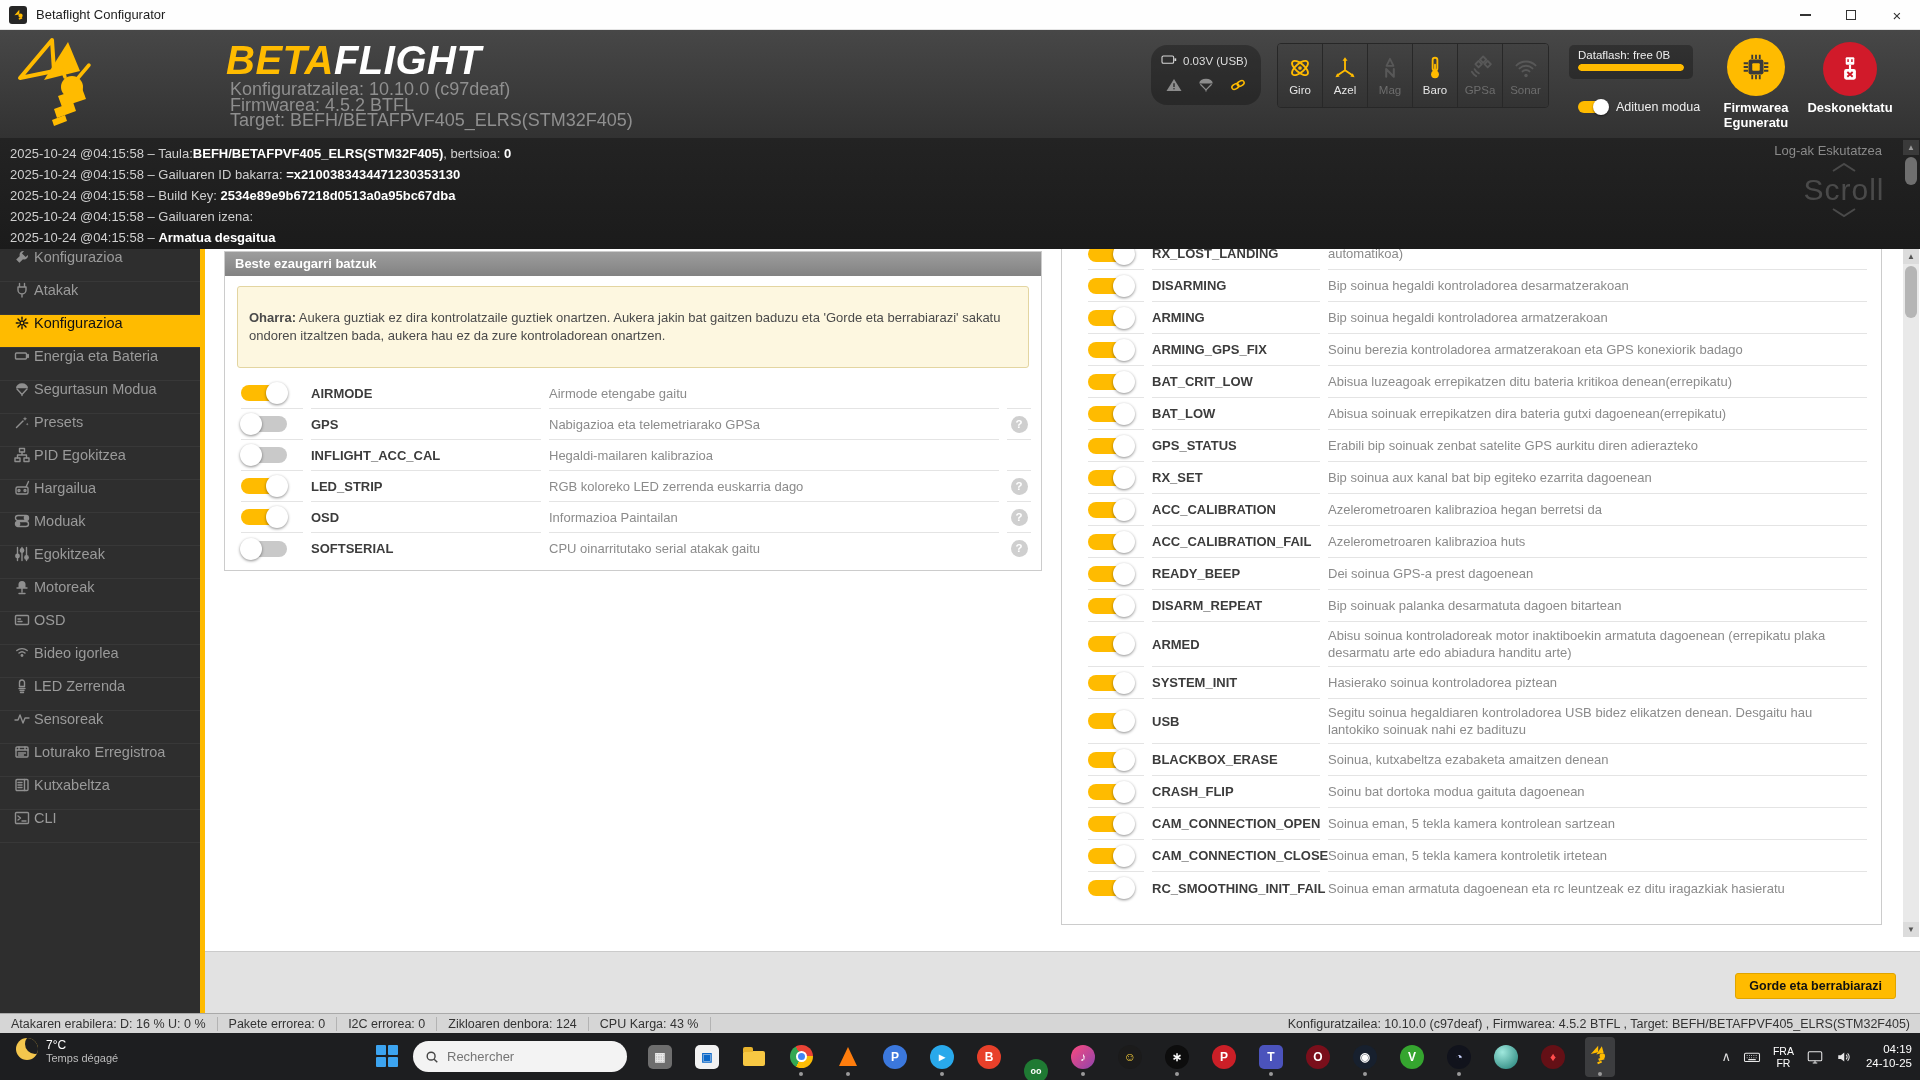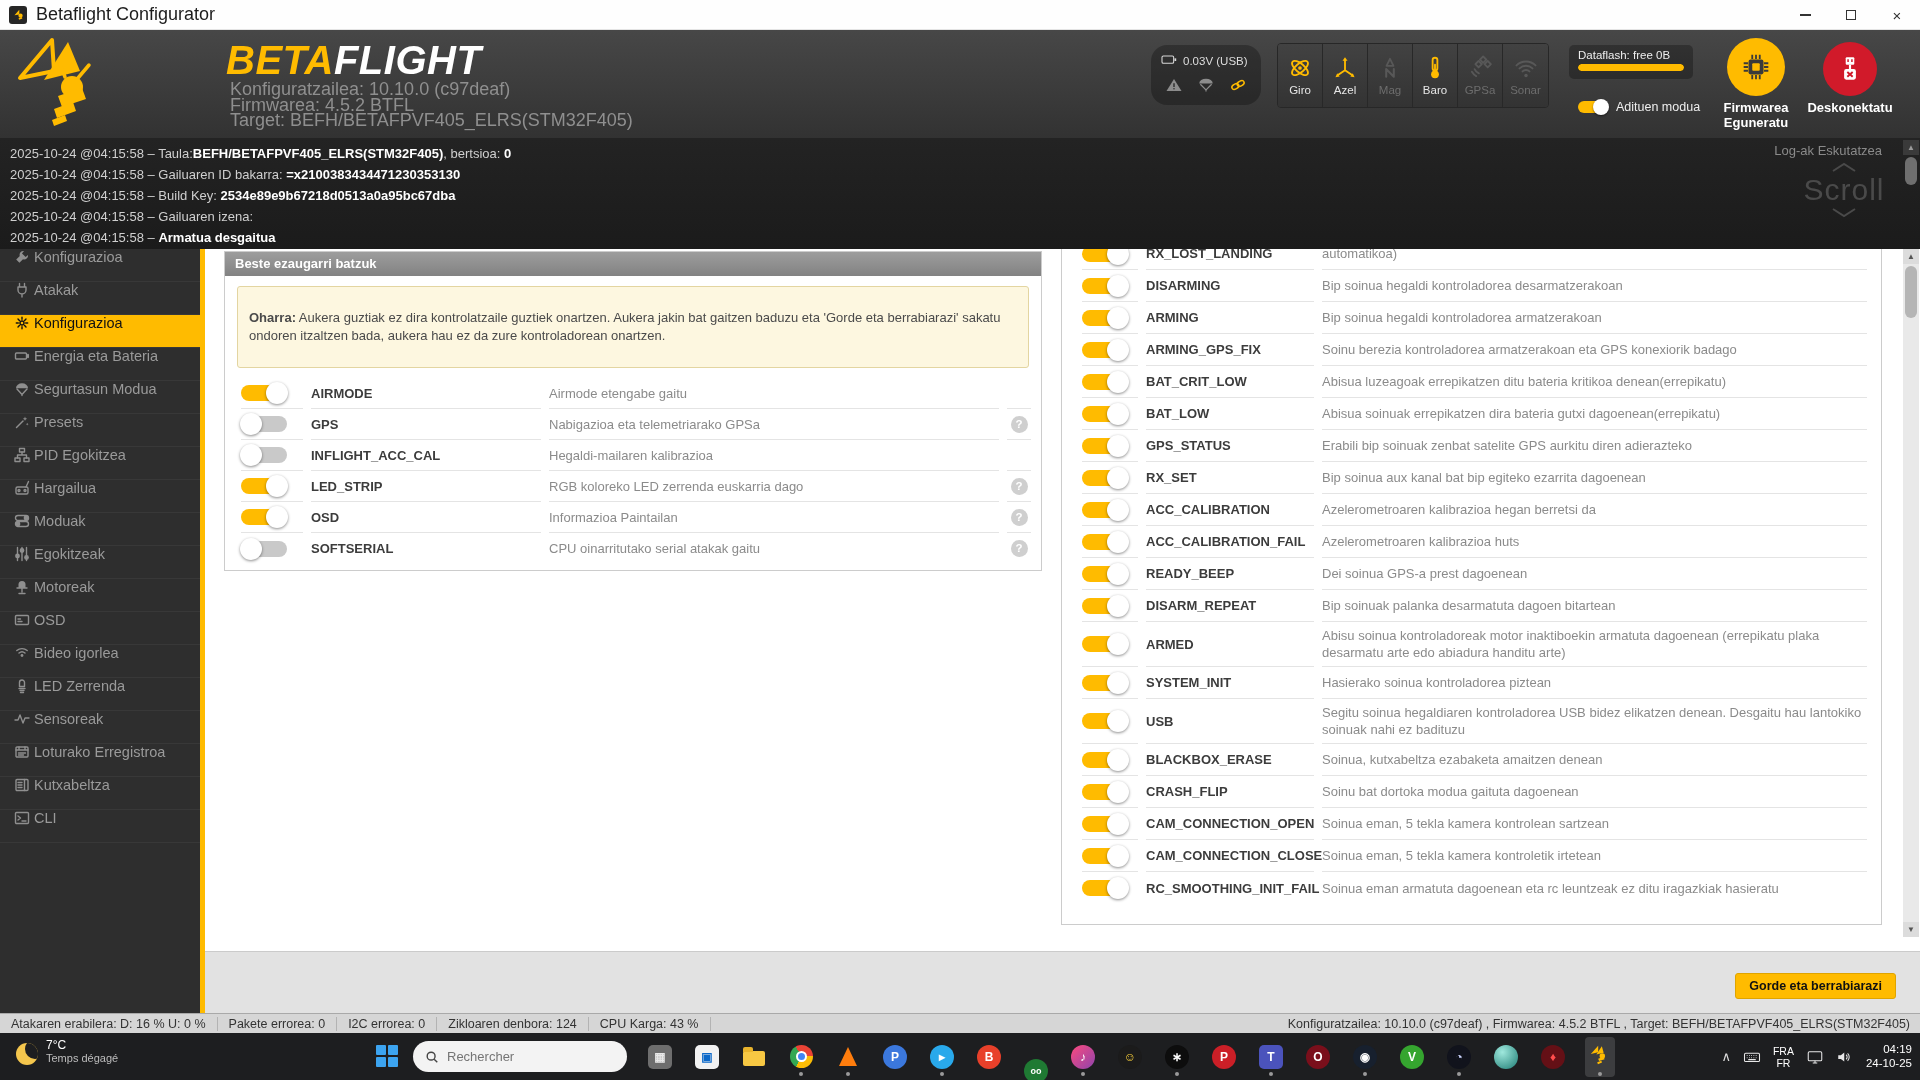--- a/index.html
+++ b/index.html
@@ -2,21 +2,21 @@
 <html><head>
 <meta charset="utf-8">
 <style>
   *{margin:0;padding:0;box-sizing:border-box}
   html,body{background:#555;font-family:"Liberation Sans",sans-serif;-webkit-font-smoothing:antialiased}
   #screen{position:relative;width:1920px;height:1080px;overflow:hidden;background:#fff}
 
   
   #titlebar{position:absolute;left:0;top:0;width:1920px;height:30px;background:#fefefe;border-bottom:1px solid #e4e4e4;display:flex;align-items:center}
   #titlebar .tb-icon{margin-left:9px;width:18px;height:18px;border-radius:3px;background:#262626;display:flex;align-items:center;justify-content:center}
-  #titlebar .tb-title{margin-left:9px;font-size:18px;color:#1d1d1d}
+  #titlebar .tb-title{margin-left:9px;font-size:13px;color:#1d1d1d}
   .win-controls{position:absolute;right:0;top:0;height:30px;display:flex}
   .win-btn{width:46px;height:30px;display:flex;align-items:center;justify-content:center;color:#333}
   .win-btn .bar{width:11px;height:1.5px;background:#333}
   .win-btn .box{width:10px;height:10px;border:1.5px solid #333}
   .win-btn.close{font-size:15px}
 
   
   #header{position:absolute;left:0;top:30px;width:1920px;height:108px;background:linear-gradient(180deg,#474747,#323232)}
   #bee-logo{position:absolute;left:12px;top:2px}
   #brand{position:absolute;left:226px;top:8px;font-style:italic;font-weight:bold;font-size:40px;letter-spacing:.5px;color:#fff}
@@ -91,21 +91,21 @@
   .f-row,.b-row{display:flex;column-gap:8px;align-items:stretch}
   .cell{display:flex;align-items:center;border-bottom:1px solid #e4e4e4;min-height:31px}
   .f-row:last-child .cell,.b-row:last-child .cell{border-bottom:none}
   #feature-rows{padding:0 10px 6px 16px}
   .f-row .tcell{width:62px}
   .f-row .ncell{width:230px;font-weight:bold;font-size:13px;color:#3c3c3c}
   .f-row .dcell{flex:1;font-size:13px;color:#8b8b8b}
   .f-row .hcell{width:24px;justify-content:center}
   .help{width:17px;height:17px;border-radius:50%;background:#cfcfcf;color:#fff;font-weight:bold;font-size:11.5px;text-align:center;line-height:17px;cursor:pointer}
 
-  #beeper-panel{left:1061px;top:0;width:821px;border-top:none;padding:0 0 20px 4px;overflow:hidden}
+  #beeper-panel{left:1061px;top:0;width:821px;border-top:none;padding:0 0 20px 10px;overflow:hidden}
   #beeper-rows{padding:0 14px 0 16px}
   .b-row .cell{min-height:32px}
   .b-row .tcell{width:56px}
   .b-row .ncell{width:168px;font-weight:bold;font-size:13px;color:#3c3c3c}
   .b-row .dcell{flex:1;font-size:13px;color:#8b8b8b;line-height:17px;padding:5px 0}
   .b-row.clipped{margin-top:-11px}
 
   #content-scroll{right:1px;top:0;height:688px}
   #content-scroll .vs-thumb{height:52px}
   #content-scroll .vs-arrow.bottom{position:absolute;bottom:0}
@@ -113,21 +113,21 @@
   #footer{position:absolute;left:205px;top:702px;width:1715px;height:62px;background:#e2e2e2;border-top:1px solid #cbcbcb}
   #save-btn{position:absolute;right:24px;top:21px;background:#ffbb00;border:1px solid #dfa400;border-radius:3px;font-weight:bold;font-size:12.5px;color:#111;padding:5px 13px;cursor:pointer;font-family:"Liberation Sans",sans-serif}
 
   
   #statusbar{position:absolute;left:0;top:1013px;width:1920px;height:20px;background:#d6d6d6;border-top:1px solid #a9a9a9;display:flex;align-items:center;font-size:12.5px;color:#333}
   .st-cell{padding:0 11px;border-right:1px solid #b3b3b3;white-space:nowrap}
   #status-right{position:absolute;right:10px;font-size:12.5px;color:#333;white-space:nowrap}
 
   
   #taskbar{position:absolute;left:0;top:1033px;width:1920px;height:47px;background:#1d1e20;color:#fff}
-  #weather{position:absolute;left:16px;top:5px;display:flex;align-items:flex-end;gap:8px}
+  #weather{position:absolute;left:16px;top:5px;display:flex;align-items:flex-start;gap:8px}
   #moon{width:22px;height:22px;border-radius:50%;background:#f4c64d;position:relative;overflow:hidden}
   #moon:after{content:'';position:absolute;left:9px;top:-4px;width:20px;height:20px;border-radius:50%;background:#1d1e20}
   #weather .wt{font-size:12px;color:#fff;line-height:14px}
   #weather .wd{font-size:11px;color:#bdbdbd;line-height:13px}
   #start-btn{position:absolute;left:376px;top:12px;width:22px;height:22px;display:grid;grid-template-columns:10px 10px;grid-template-rows:10px 10px;gap:2px}
   #start-btn span{background:#3ca4f0;border-radius:1px}
   #search-pill{position:absolute;left:413px;top:8px;width:214px;height:31px;border-radius:16px;background:#f3f3f3;display:flex;align-items:center;padding-left:12px;gap:8px}
   #search-pill svg{color:#444}
   #search-input{border:none;outline:none;background:transparent;font-size:13px;color:#555;width:150px;font-family:"Liberation Sans",sans-serif}
   #taskbar-apps{position:absolute;left:645px;top:0;height:47px;display:flex;align-items:center;gap:17px}

